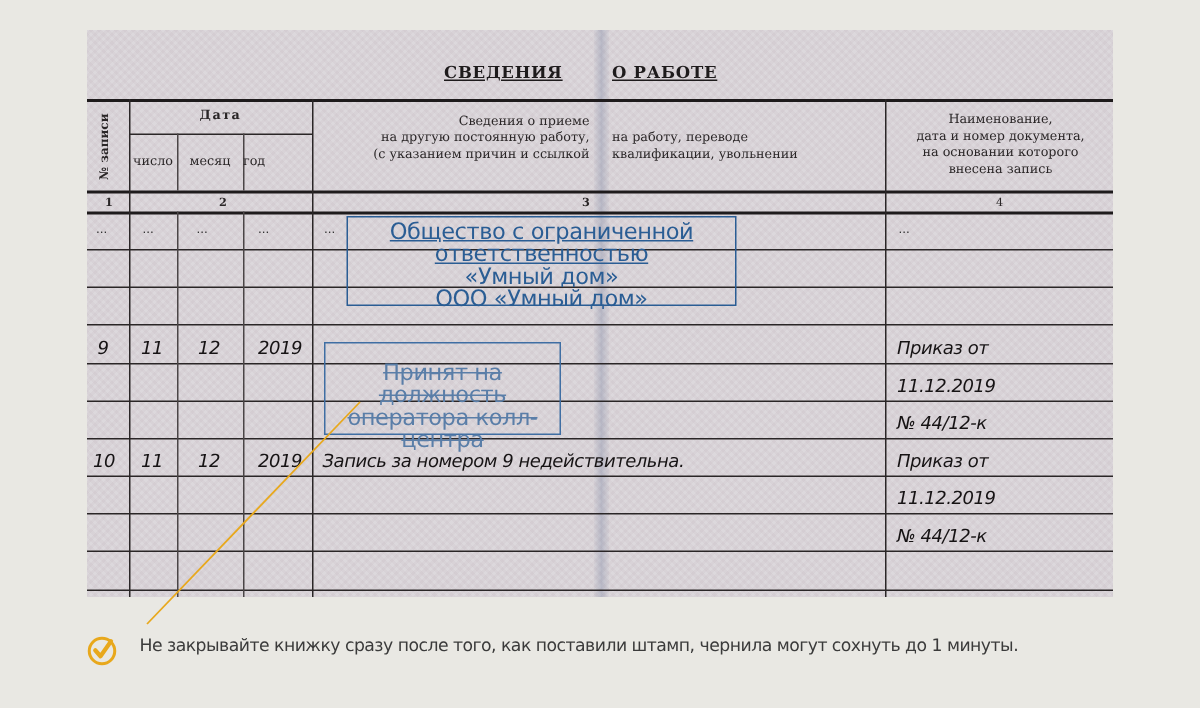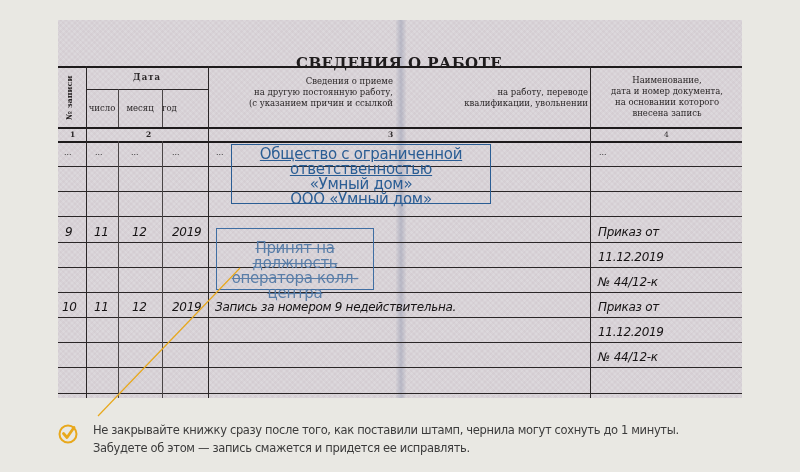--- a/index.html
+++ b/index.html
@@ -4,21 +4,21 @@
 <style>
   html, body { margin:0; padding:0; }
   body { width:800px; height:472px; background:#e9e8e3; position:relative; overflow:hidden; font-family:"Liberation Sans", sans-serif; }
   .book { position:absolute; left:58px; top:20px; width:684px; height:378px;
     background:
       repeating-linear-gradient(45deg, rgba(180,160,170,0.10) 0 2px, transparent 2px 4px),
       repeating-linear-gradient(-45deg, rgba(180,160,170,0.10) 0 2px, transparent 2px 4px),
       #dcd8dc; }
   .spine { position:absolute; left:338px; top:0; width:10px; height:378px;
     background:linear-gradient(90deg, rgba(120,130,160,0.05), rgba(120,130,160,0.35), rgba(120,130,160,0.05)); }
-  .title { position:absolute; top:34px; font-family:"DejaVu Serif", serif; font-weight:bold; font-size:15px; color:#1e1b1c; letter-spacing:0.5px; }
+  .title { position:absolute; top:22px; font-family:"DejaVu Serif", serif; font-weight:bold; font-size:11px; color:#1e1b1c; letter-spacing:0.5px;text-decoration:underline; }
   .hline { position:absolute; height:0; border-top:1.5px solid #2a2627; }
   .hline.thick { border-top:2px solid #1e1b1c; }
   .vline { position:absolute; width:0; border-left:1.5px solid #2a2627; }
   .vline.thin { border-left:1px solid #4a4546; }
   .hdr { position:absolute; font-family:"DejaVu Serif", serif; font-size:8.5px; color:#2a2627; line-height:11px; }
   .num { position:absolute; font-family:"DejaVu Serif", serif; font-weight:bold; font-size:7.5px; color:#2a2627; }
   .hand { position:absolute; font-family:"DejaVu Sans", sans-serif; font-style:italic; font-size:12px; color:#161314; letter-spacing:-0.3px; white-space:nowrap; }
   .dots { position:absolute; font-size:9px; color:#333; }
   .stamp { position:absolute; border:1.5px solid #2a5d94; color:#2a5d94; font-family:"DejaVu Sans", sans-serif; font-size:15px; text-align:center; line-height:15px; letter-spacing:-0.3px; }
   .stamp.faded { color:#5a7ea8; border-color:#3f6ea3; }
@@ -62,21 +62,21 @@
   <div class="hdr" style="left:28px; top:52px; width:122px; text-align:center; font-weight:bold; letter-spacing:1px;">Дата</div>
   <div class="hdr" style="left:28px; top:83px; width:32px; text-align:center;">число</div>
   <div class="hdr" style="left:60px; top:83px; width:44px; text-align:center;">месяц</div>
   <div class="hdr" style="left:104px; top:83px; width:46px; ">год</div>
 
   <div class="hdr" style="left:150px; top:56px; width:185px; text-align:right;">
     <div>Сведения о приеме</div>
     <div>на другую постоянную работу,</div>
     <div>(с указанием причин и ссылкой</div>
   </div>
-  <div class="hdr" style="left:350px; top:67px; width:180px; text-align:right;">
+  <div class="hdr" style="left:350px; top:67px; width:180px; text-align:left;">
     <div>на работу, переводе</div>
     <div>квалификации, увольнении</div>
   </div>
   <div class="hdr" style="left:534px; top:55px; width:150px; text-align:center;">
     <div>Наименование,</div>
     <div>дата и номер документа,</div>
     <div>на основании которого</div>
     <div>внесена запись</div>
   </div>
 
@@ -123,14 +123,13 @@
 <svg class="leader" width="800" height="472">
   <line x1="98" y1="416" x2="240" y2="268" stroke="#e8a81c" stroke-width="1.2"></line>
 </svg>
 
 <svg class="check" viewBox="0 0 20 20">
   <circle cx="10" cy="10" r="8.5" fill="none" stroke="#e8a81c" stroke-width="2"></circle>
   <path d="M5.5 9.5 L9 13.5 L16 3.5" fill="none" stroke="#e8a81c" stroke-width="2.8" stroke-linecap="round" stroke-linejoin="round"></path>
 </svg>
 <div class="note">
   <div>Не закрывайте книжку сразу после того, как поставили штамп, чернила могут сохнуть до 1 минуты.</div>
-  <div>Забудете об этом — запись смажется и придется ее исправлять.</div>
 </div>
 
 </body></html>

